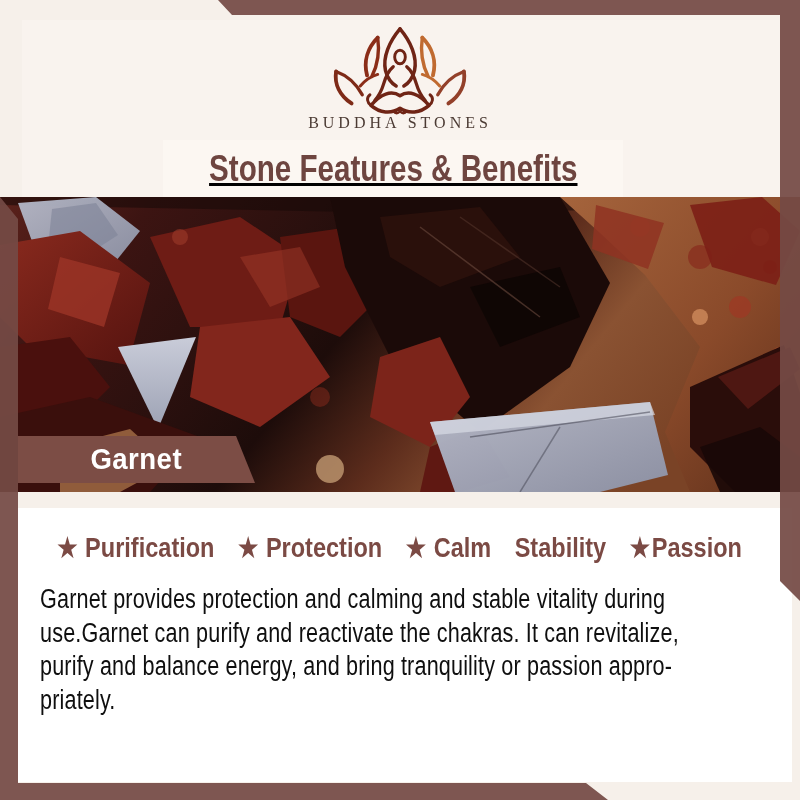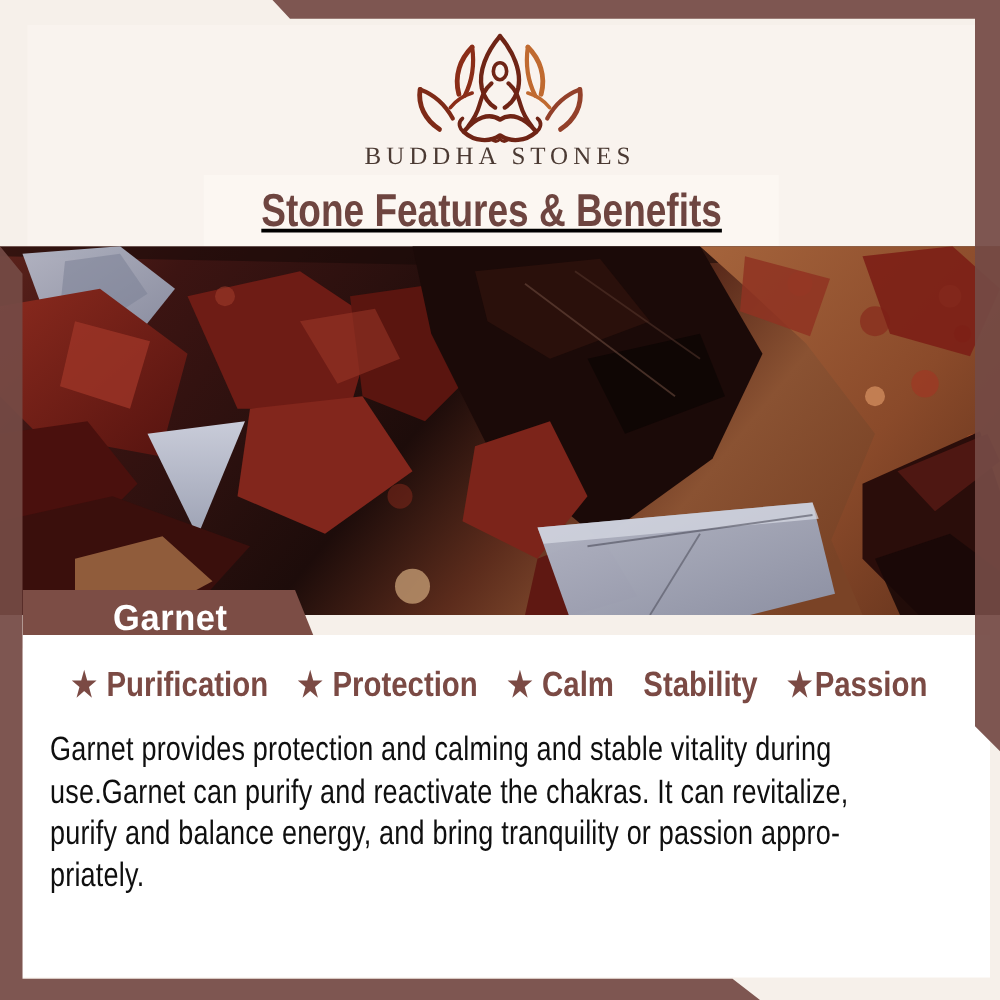--- a/index.html
+++ b/index.html
@@ -2,28 +2,28 @@
 <html style="--page-bg: #f6f0ea; --panel-bg: #ffffff; --banner: #7c4d45; --title-text: #6e4540; --features-text: #7b4a44; --brand-text: #4b3a33;"><head>
 <meta charset="utf-8">
 <style>
   html,body{margin:0;padding:0;}
   body{width:800px;height:800px;overflow:hidden;font-family:"Liberation Sans",sans-serif;}
   .page{position:relative;width:800px;height:800px;background:var(--page-bg,#f6f0ea);overflow:hidden;}
   .inner-top-panel{position:absolute;left:22px;top:20px;width:758px;height:177px;background:#f9f3ee;}
   .ribbons{position:absolute;left:0;top:0;width:800px;height:800px;pointer-events:none;}
   .logo-wrap{position:absolute;left:330px;top:26px;width:140px;height:92px;}
   .brand-name{position:absolute;left:0;top:114px;width:800px;text-align:center;
-    font-family:"Liberation Serif",serif;font-size:20px;letter-spacing:4px;
+    font-family:"Liberation Serif",serif;font-size:16px;letter-spacing:4px;
     color:var(--brand-text,#4b3a33);font-weight:500;}
   .title-box{position:absolute;left:163px;top:140px;width:460px;height:57px;background:#fcf7f2;
     display:flex;align-items:center;justify-content:center;text-decoration:underline;}
   .title-box h1{margin:0;font-size:37px;font-weight:bold;color:var(--title-text,#6e4540);
     white-space:nowrap;transform:scaleX(0.8);transform-origin:50% 50%;letter-spacing:0;}
   .photo{position:absolute;left:0;top:197px;width:800px;height:295px;}
-  .stone-banner{position:absolute;left:18px;top:472px;width:237px;height:47px;
+  .stone-banner{position:absolute;left:18px;top:436px;width:237px;height:47px;
     background:var(--banner,#7c4d45);clip-path:polygon(0 0,92% 0,100% 100%,0 100%);
     display:flex;align-items:center;justify-content:center;}
   .stone-banner span{color:#fff;font-weight:bold;font-size:29px;letter-spacing:0.5px;
     transform:scaleX(0.95);display:inline-block;}
   .white-panel{position:absolute;left:18px;top:508px;width:774px;height:274px;background:var(--panel-bg,#fff);}
   .features-row{position:absolute;left:0;top:526px;width:800px;height:44px;
     display:flex;align-items:center;justify-content:center;}
   .features-inner{display:flex;align-items:center;gap:28px;white-space:nowrap;
     transform:scaleX(0.84);transform-origin:50% 50%;}
   .feature-item{display:flex;align-items:center;gap:9px;font-weight:bold;font-size:28px;

